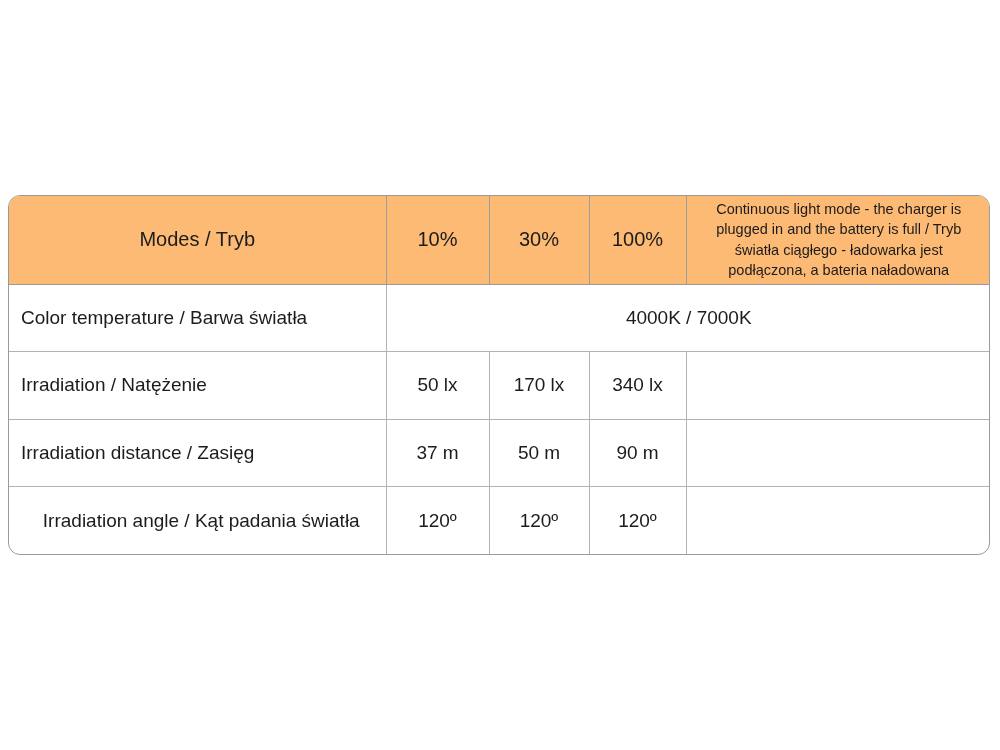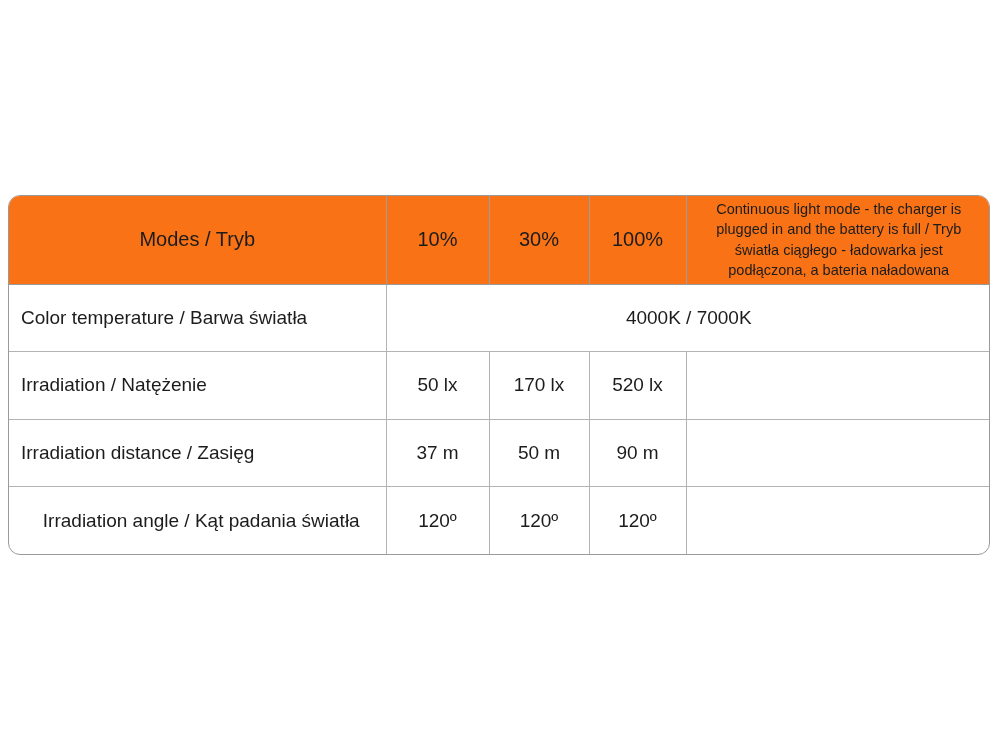--- a/index.html
+++ b/index.html
@@ -50,21 +50,21 @@
     padding: 16px 4px;
     overflow: hidden;
   }
   th:last-child, td:last-child { border-right: none; }
   tbody tr:last-child td { border-bottom: none; text-align: center; }
 
   thead tr { height: 88px; }
   tbody tr { height: 38px; }
 
   thead th {
-    background: #f97316;
+    background: #fdba74;
     border-right: 1px solid #9d9d9d;
     border-bottom: 1px solid #9a9a9a;
     font-size: 20px;
   }
   th.continuous-cell {
     font-size: 14.5px;
     line-height: 1.42;
     padding: 2px 8px;
   }
   .label-cell {
@@ -100,21 +100,21 @@
       </thead>
       <tbody>
         <tr>
           <td class="label-cell">Color temperature / Barwa światła</td>
           <td colspan="4">4000K / 7000K</td>
         </tr>
         <tr>
           <td class="label-cell">Irradiation / Natężenie</td>
           <td>50 lx</td>
           <td>170 lx</td>
-          <td>520 lx</td>
+          <td>340 lx</td>
           <td></td>
         </tr>
         <tr>
           <td class="label-cell">Irradiation distance / Zasięg</td>
           <td>37 m</td>
           <td>50 m</td>
           <td>90 m</td>
           <td></td>
         </tr>
         <tr>

